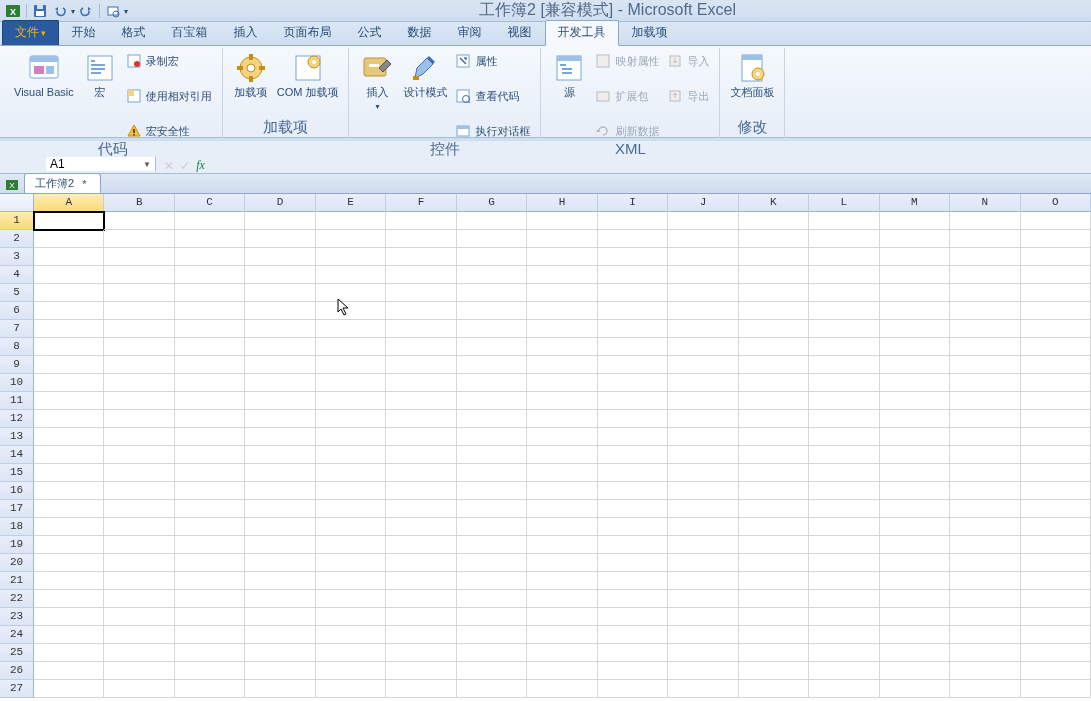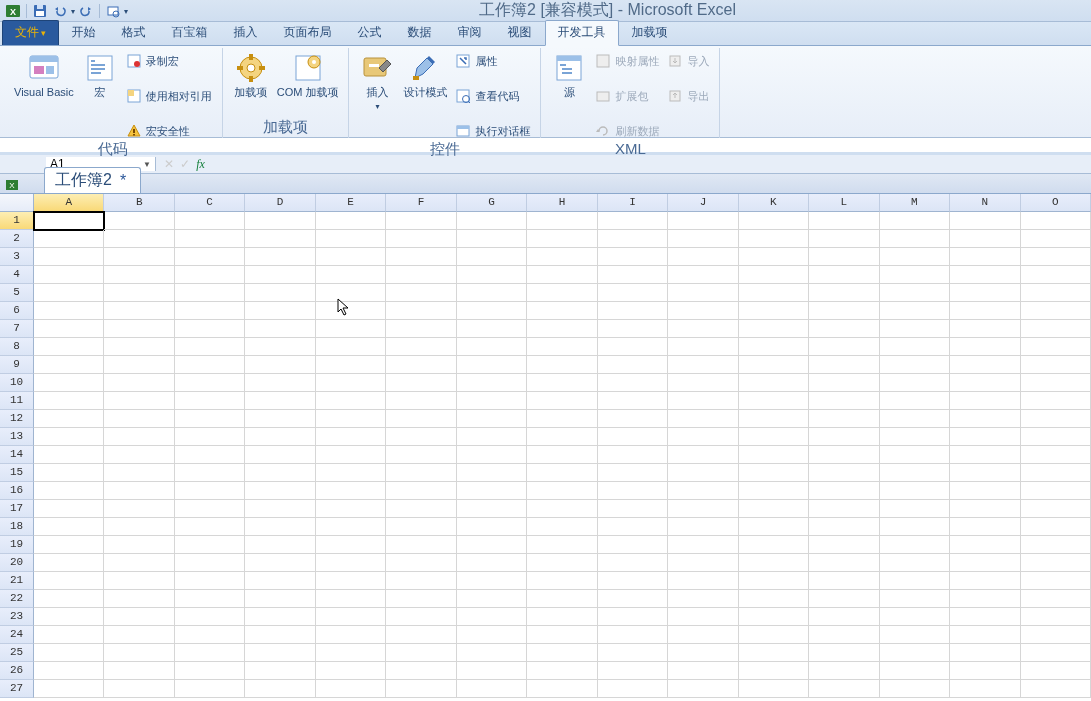--- a/index.html
+++ b/index.html
@@ -26,31 +26,31 @@
 .group .label { text-align: center; color: #4a6a94; font-size: 15px; padding-bottom: 1px; }
 .big-btn { display:flex; flex-direction:column; align-items:center; justify-content:flex-start; padding:2px 4px; gap:2px; min-width:44px; text-align:center; color:#2b4d78; font-size:11px; line-height:1.2;}
 .big-btn .bicon { width:32px; height:32px; display:flex; align-items:center; justify-content:center;}
 .small-list { display:flex; flex-direction:column; gap:17px; padding-top:2px;}
 .small-btn { display:flex; align-items:center; gap:4px; padding:1px 4px; color:#2b4d78; font-size:11px; white-space:nowrap;}
 .small-btn.disabled { color:#9ca9ba; }
 .small-btn .sicon { width:16px; height:16px; display:flex; align-items:center; justify-content:center;}
 .drop-arrow { font-size:8px; color:#2b4d78; margin-top:1px;}
 
 
-.fxrow { height: 22px; background:#e7eef8; border-top:3px solid #cfdef0; border-bottom:1px solid #a7bcd6; display:flex; align-items:center;margin-top:14px;}
+.fxrow { height: 36px; background:#e7eef8; border-top:3px solid #cfdef0; border-bottom:1px solid #a7bcd6; display:flex; align-items:flex-end;}
 .namebox { width:110px; border-right:1px solid #a7bcd6; display:flex; align-items:center; background:#fff; margin:2px; padding:0 4px; font-family:"Courier New",monospace; justify-content:space-between;}
 .namebox .dd { font-size:8px; color:#555;}
 .fxbtns { display:flex; align-items:center; padding:0 6px; gap:6px; color:#999;}
 .fxbtns .fx { font-style:italic; font-family:serif; color:#15803d;}
 .fxinput { flex:1; background:#fff; margin:2px 2px 2px 0; border-left:1px solid #a7bcd6;}
 
 
 .wbrow { height:20px; background:linear-gradient(#e0e8f4,#d0dcee); border-bottom:1px solid #8ba8cc; display:flex; align-items:flex-end; padding-left:4px;}
 .wbrow .wic { width:16px; height:16px; margin-right:4px; display:flex; align-items:center; justify-content:center;}
-.wbrow .wtab { background:#fff; border:1px solid #8ba8cc; border-bottom:none; padding:2px 14px 2px 10px; font-size:16px; color:#2b4d78; border-radius:3px 3px 0 0; display:flex; gap:8px; align-items:center;margin-left:20px;}
+.wbrow .wtab { background:#fff; border:1px solid #8ba8cc; border-bottom:none; padding:2px 14px 2px 10px; font-size:11px; color:#2b4d78; border-radius:3px 3px 0 0; display:flex; gap:8px; align-items:center;}
 .wbrow .wtab .star { color:#2b579a;}
 
 
 .gridwrap { position:relative; height:calc(701px - 22px - 24px - 92px - 22px - 20px); overflow:hidden;}
 .corner { position:absolute; left:0; top:0; width:34px; height:18px; background:linear-gradient(#f5f7fc,#e6ecf8); border-right:1px solid #9fb4d0; border-bottom:1px solid #9fb4d0;}
 .colhdrs { position:absolute; left:34px; top:0; right:0; height:18px; display:flex;}
 .colh { width:72px; background:linear-gradient(#e8eefb,#dce5f6); border-right:1px solid #c0cde2; border-bottom:1px solid #9fb4d0; text-align:center; font-family:"Courier New",monospace; font-size:11px; color:#333; line-height:17px;}
 .colh.sel { background:linear-gradient(#fdeeb3,#f9d978);}
 .rowhdrs { position:absolute; left:0; top:18px; bottom:0; width:34px;}
 .rowh { height:18px; background:linear-gradient(#e8eefb,#dce5f6); border-right:1px solid #9fb4d0; border-bottom:1px solid #c0cde2; text-align:center; font-family:"Courier New",monospace; font-size:11px; color:#333; line-height:17px;}
@@ -327,20 +327,36 @@
                 <path d="M7 9 L7 4 M5 6 L7 4 L9 6" stroke="#bbb" fill="none"></path>
               </svg>
             </span>
             <span>导出</span>
           </div>
       </div>
     </div>
     <div class="label">XML</div>
   </div>
 
+  <div class="group">
+    <div class="body">
+      <div class="big-btn">
+        <div class="bicon">
+            <svg width="32" height="32">
+              <rect x="6" y="3" width="20" height="26" fill="#fff" stroke="#7aa4d6"></rect>
+              <rect x="6" y="3" width="20" height="5" fill="#9cc0e8"></rect>
+              <circle cx="22" cy="22" r="6" fill="#f4d480" stroke="#c78f10"></circle>
+              <circle cx="22" cy="22" r="2" fill="#fff"></circle>
+            </svg>
+          </div>
+        <span>文档面板</span>
+      </div>
+    </div>
+    <div class="label">修改</div>
+  </div>
 </div>
 
 <div class="fxrow">
   <div style="width:44px"></div>
   <div class="namebox">
       <span>A1</span>
       <span class="dd">▼</span>
     </div>
   <div class="fxbtns">
     <span style="color:#ccc">✕</span>

